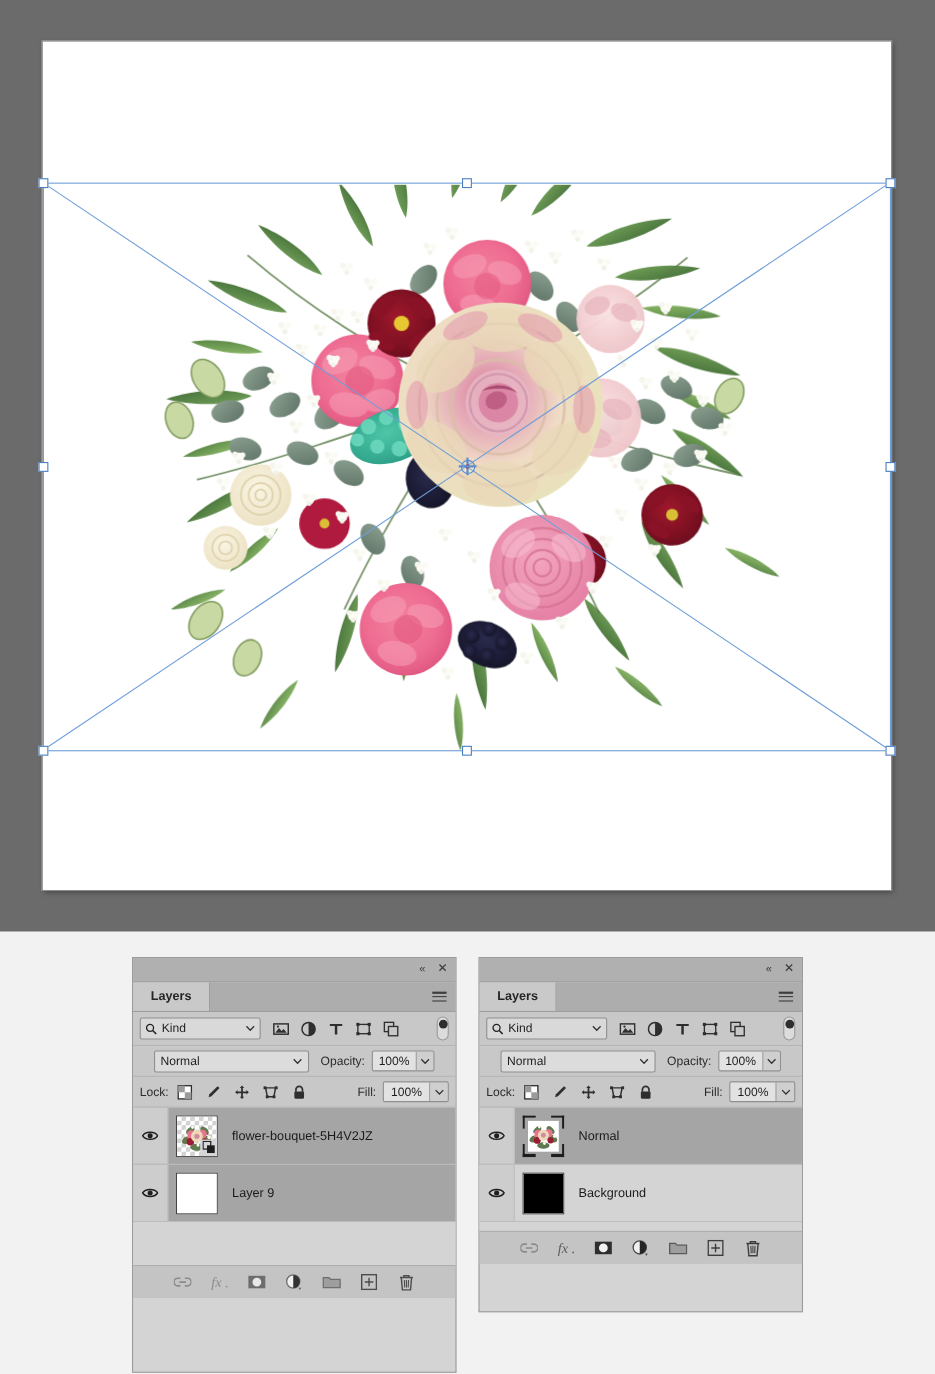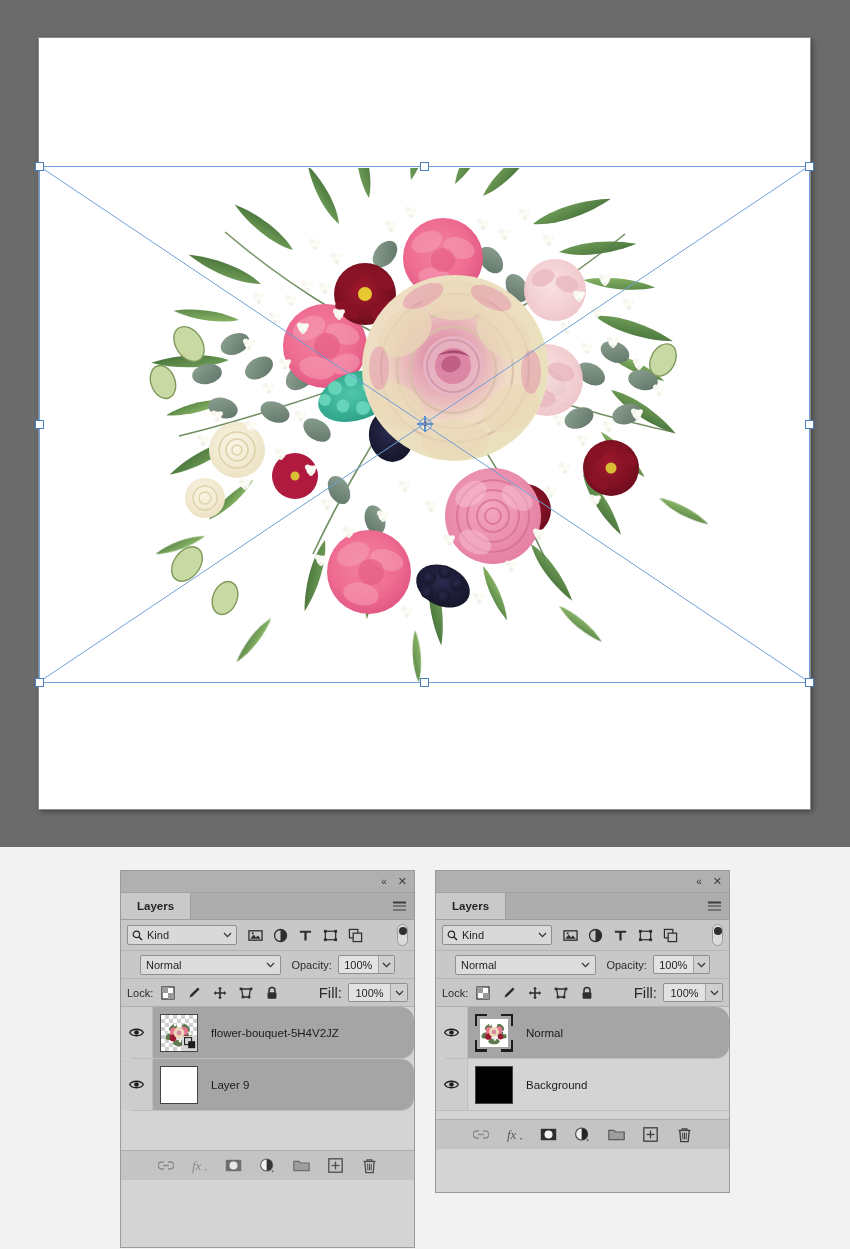--- a/index.html
+++ b/index.html
@@ -149,30 +149,30 @@
 
   
   .lock-row {
     height: 28px; background: #c8c8c8;
     display: flex; align-items: center; padding: 0 6px; gap: 0;
     border-bottom: 1px solid #b0b0b0;
   }
   .lock-row .lock-label { font-size: 11px; margin-right: 8px; }
   .lock-icons { display: flex; align-items: center; gap: 12px; }
   .lock-icons .li { width: 14px; height: 14px; display: block; }
-  .lbl-fill { margin-left: auto; font-size: 15px; }
+  .lbl-fill { margin-left: auto; font-size: 11px; }
 
   
   .layer-list { background: #d4d4d4; }
   .layer-row {
     height: 52px; display: flex; align-items: center;
     border-bottom: 1px solid #bdbdbd;
     background: #d4d4d4;
   }
-  .layer-row.selected { background: #a5a5a5; border-radius: 13px; }
+  .layer-row.selected { background: #a5a5a5; }
   .eye-cell {
     width: 32px; height: 100%; display: flex; align-items: center; justify-content: center;
     border-right: 1px solid #bdbdbd; background: #cdcdcd; flex: 0 0 32px;
   }
   .layer-row.selected .eye-cell { background: #cdcdcd; }
   .thumb {
     width: 38px; height: 38px; margin-left: 7px; flex: 0 0 38px;
     border: 1px solid #454545; position: relative; overflow: hidden; background: #fff;
   }
   .checker {

